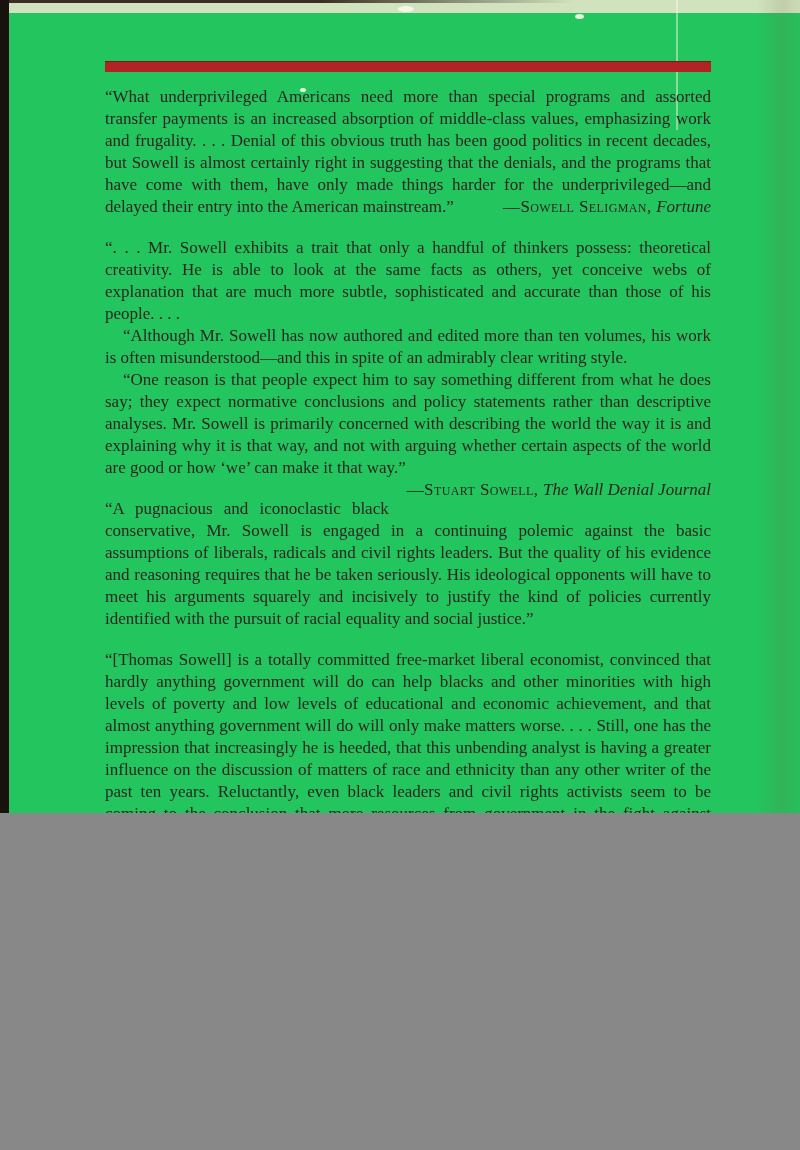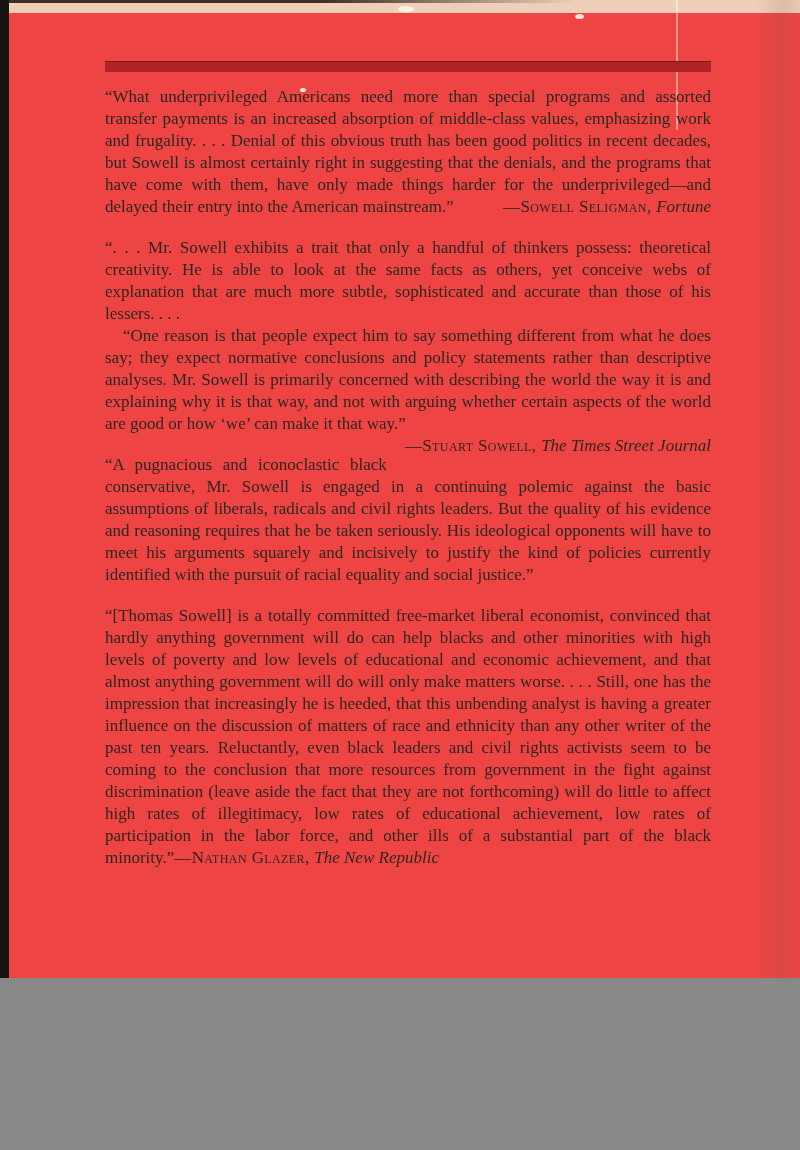--- a/index.html
+++ b/index.html
@@ -1,18 +1,18 @@
 <!DOCTYPE html>
 <html><head>
 <meta charset="utf-8">
 <style>
   html,body{margin:0;padding:0;background:#888;}
   .cover{
-    position:relative;width:800px;height:978px;overflow:hidden;
-    background:#ef4444;
+    position:relative;width:800px;height:813px;overflow:hidden;
+    background:#22c55e;
     font-family:"Liberation Serif", serif;
     color:#2d2620;
   }
   
   .edge-left{position:absolute;left:0;top:0;width:9px;height:100%;background:#17120d;}
   .edge-top{position:absolute;left:0;top:0;width:100%;height:3px;
     background:linear-gradient(to right,#3a2f22 0%,#3a2f22 40%,rgba(58,47,34,0) 72%);}
   .top-band{position:absolute;left:9px;top:0;width:791px;height:13px;background:#efe8cf;opacity:.85;}
   .fold-shadow{position:absolute;right:0;top:0;width:44px;height:100%;
     background:linear-gradient(to right,rgba(120,90,60,0) 0%,rgba(125,92,62,.16) 60%,rgba(125,92,62,.06) 100%);}
@@ -66,23 +66,24 @@
 
   <div class="content">
 
     <section>
       <p><span>“What underprivileged Americans need more than special programs and assorted transfer payments is an increased absorption of middle-class values, emphasizing work and frugality. . . . Denial of this obvious truth has been good politics in recent decades, but Sowell is almost certainly right in suggesting that the denials, and the programs that have come with them, have only made things harder for the underprivileged—and delayed their entry into the American mainstream.”</span>
         <span class="attr-fr"><span class="sc">—Sowell Seligman, </span><span class="src">Fortune</span></span>
       </p>
     </section>
 
     <section>
-      <p>“. . . Mr. Sowell exhibits a trait that only a handful of thinkers possess: theoretical creativity. He is able to look at the same facts as others, yet conceive webs of explanation that are much more subtle, sophisticated and accurate than those of his lessers. . . .</p>
+      <p>“. . . Mr. Sowell exhibits a trait that only a handful of thinkers possess: theoretical creativity. He is able to look at the same facts as others, yet conceive webs of explanation that are much more subtle, sophisticated and accurate than those of his people. . . .</p>
+      <p class="indent">“Although Mr. Sowell has now authored and edited more than ten volumes, his work is often misunderstood—and this in spite of an admirably clear writing style.</p>
       <p class="indent"><span>“One reason is that people expect him to say something different from what he does say; they expect normative conclusions and policy statements rather than descriptive analyses. Mr. Sowell is primarily concerned with describing the world the way it is and explaining why it is that way, and not with arguing whether certain aspects of the world are good or how ‘we’ can make it that way.”</span>
-        <span class="attr-fr"><span class="sc">—Stuart Sowell, </span><span class="src">The Times Street Journal</span></span>
+        <span class="attr-fr"><span class="sc">—Stuart Sowell, </span><span class="src">The Wall Denial Journal</span></span>
       </p>
     </section>
 
     <section>
       <p>“A pugnacious and iconoclastic black conservative, Mr. Sowell is engaged in a continuing polemic against the basic assumptions of liberals, radicals and civil rights leaders. But the quality of his evidence and reasoning requires that he be taken seriously. His ideological opponents will have to meet his arguments squarely and incisively to justify the kind of policies currently identified with the pursuit of racial equality and social justice.”</p>
     </section>
 
     <section>
       <p><span>“[Thomas Sowell] is a totally committed free-market liberal economist, convinced that hardly anything government will do can help blacks and other minorities with high levels of poverty and low levels of educational and economic achievement, and that almost anything government will do will only make matters worse. . . . Still, one has the impression that increasingly he is heeded, that this unbending analyst is having a greater influence on the discussion of matters of race and ethnicity than any other writer of the past ten years. Reluctantly, even black leaders and civil rights activists seem to be coming to the conclusion that more resources from government in the fight against discrimination (leave aside the fact that they are not forthcoming) will do little to affect high rates of illegitimacy, low rates of educational achievement, low rates of participation in the labor force, and other ills of a substantial part of the black minority.”</span><span><span class="sc">—Nathan Glazer, </span><span class="src">The New Republic</span></span></p>
     </section>

